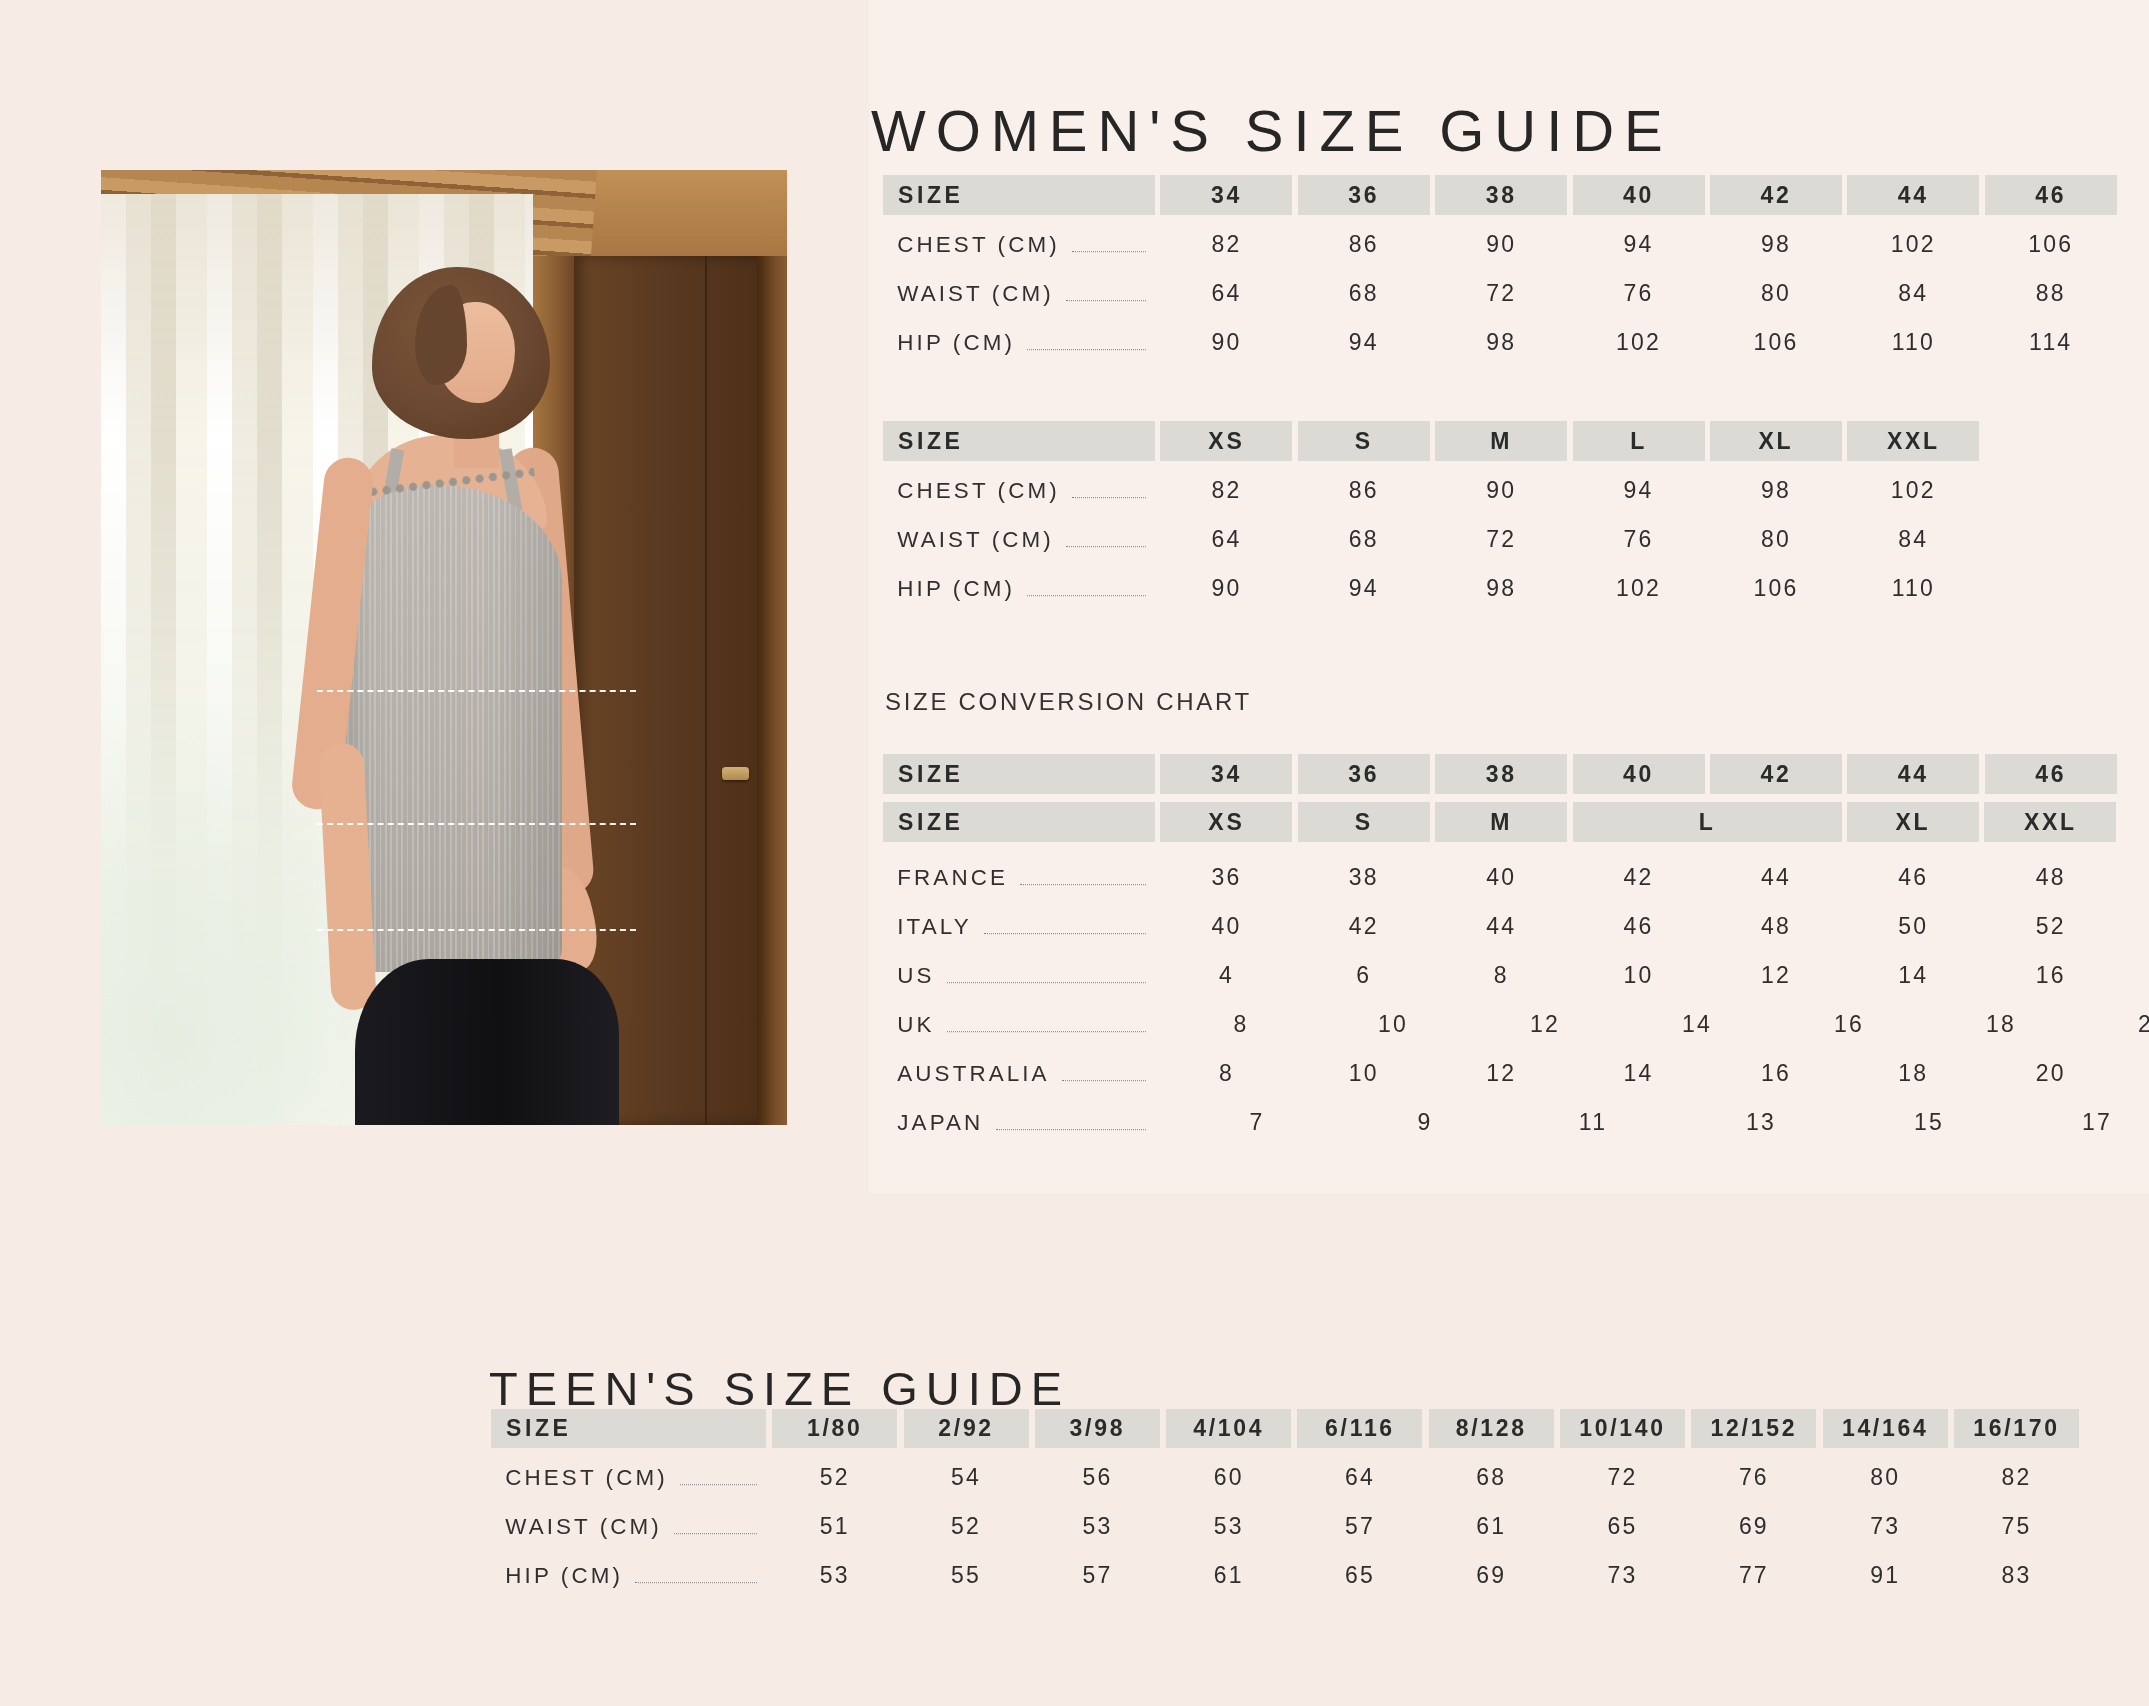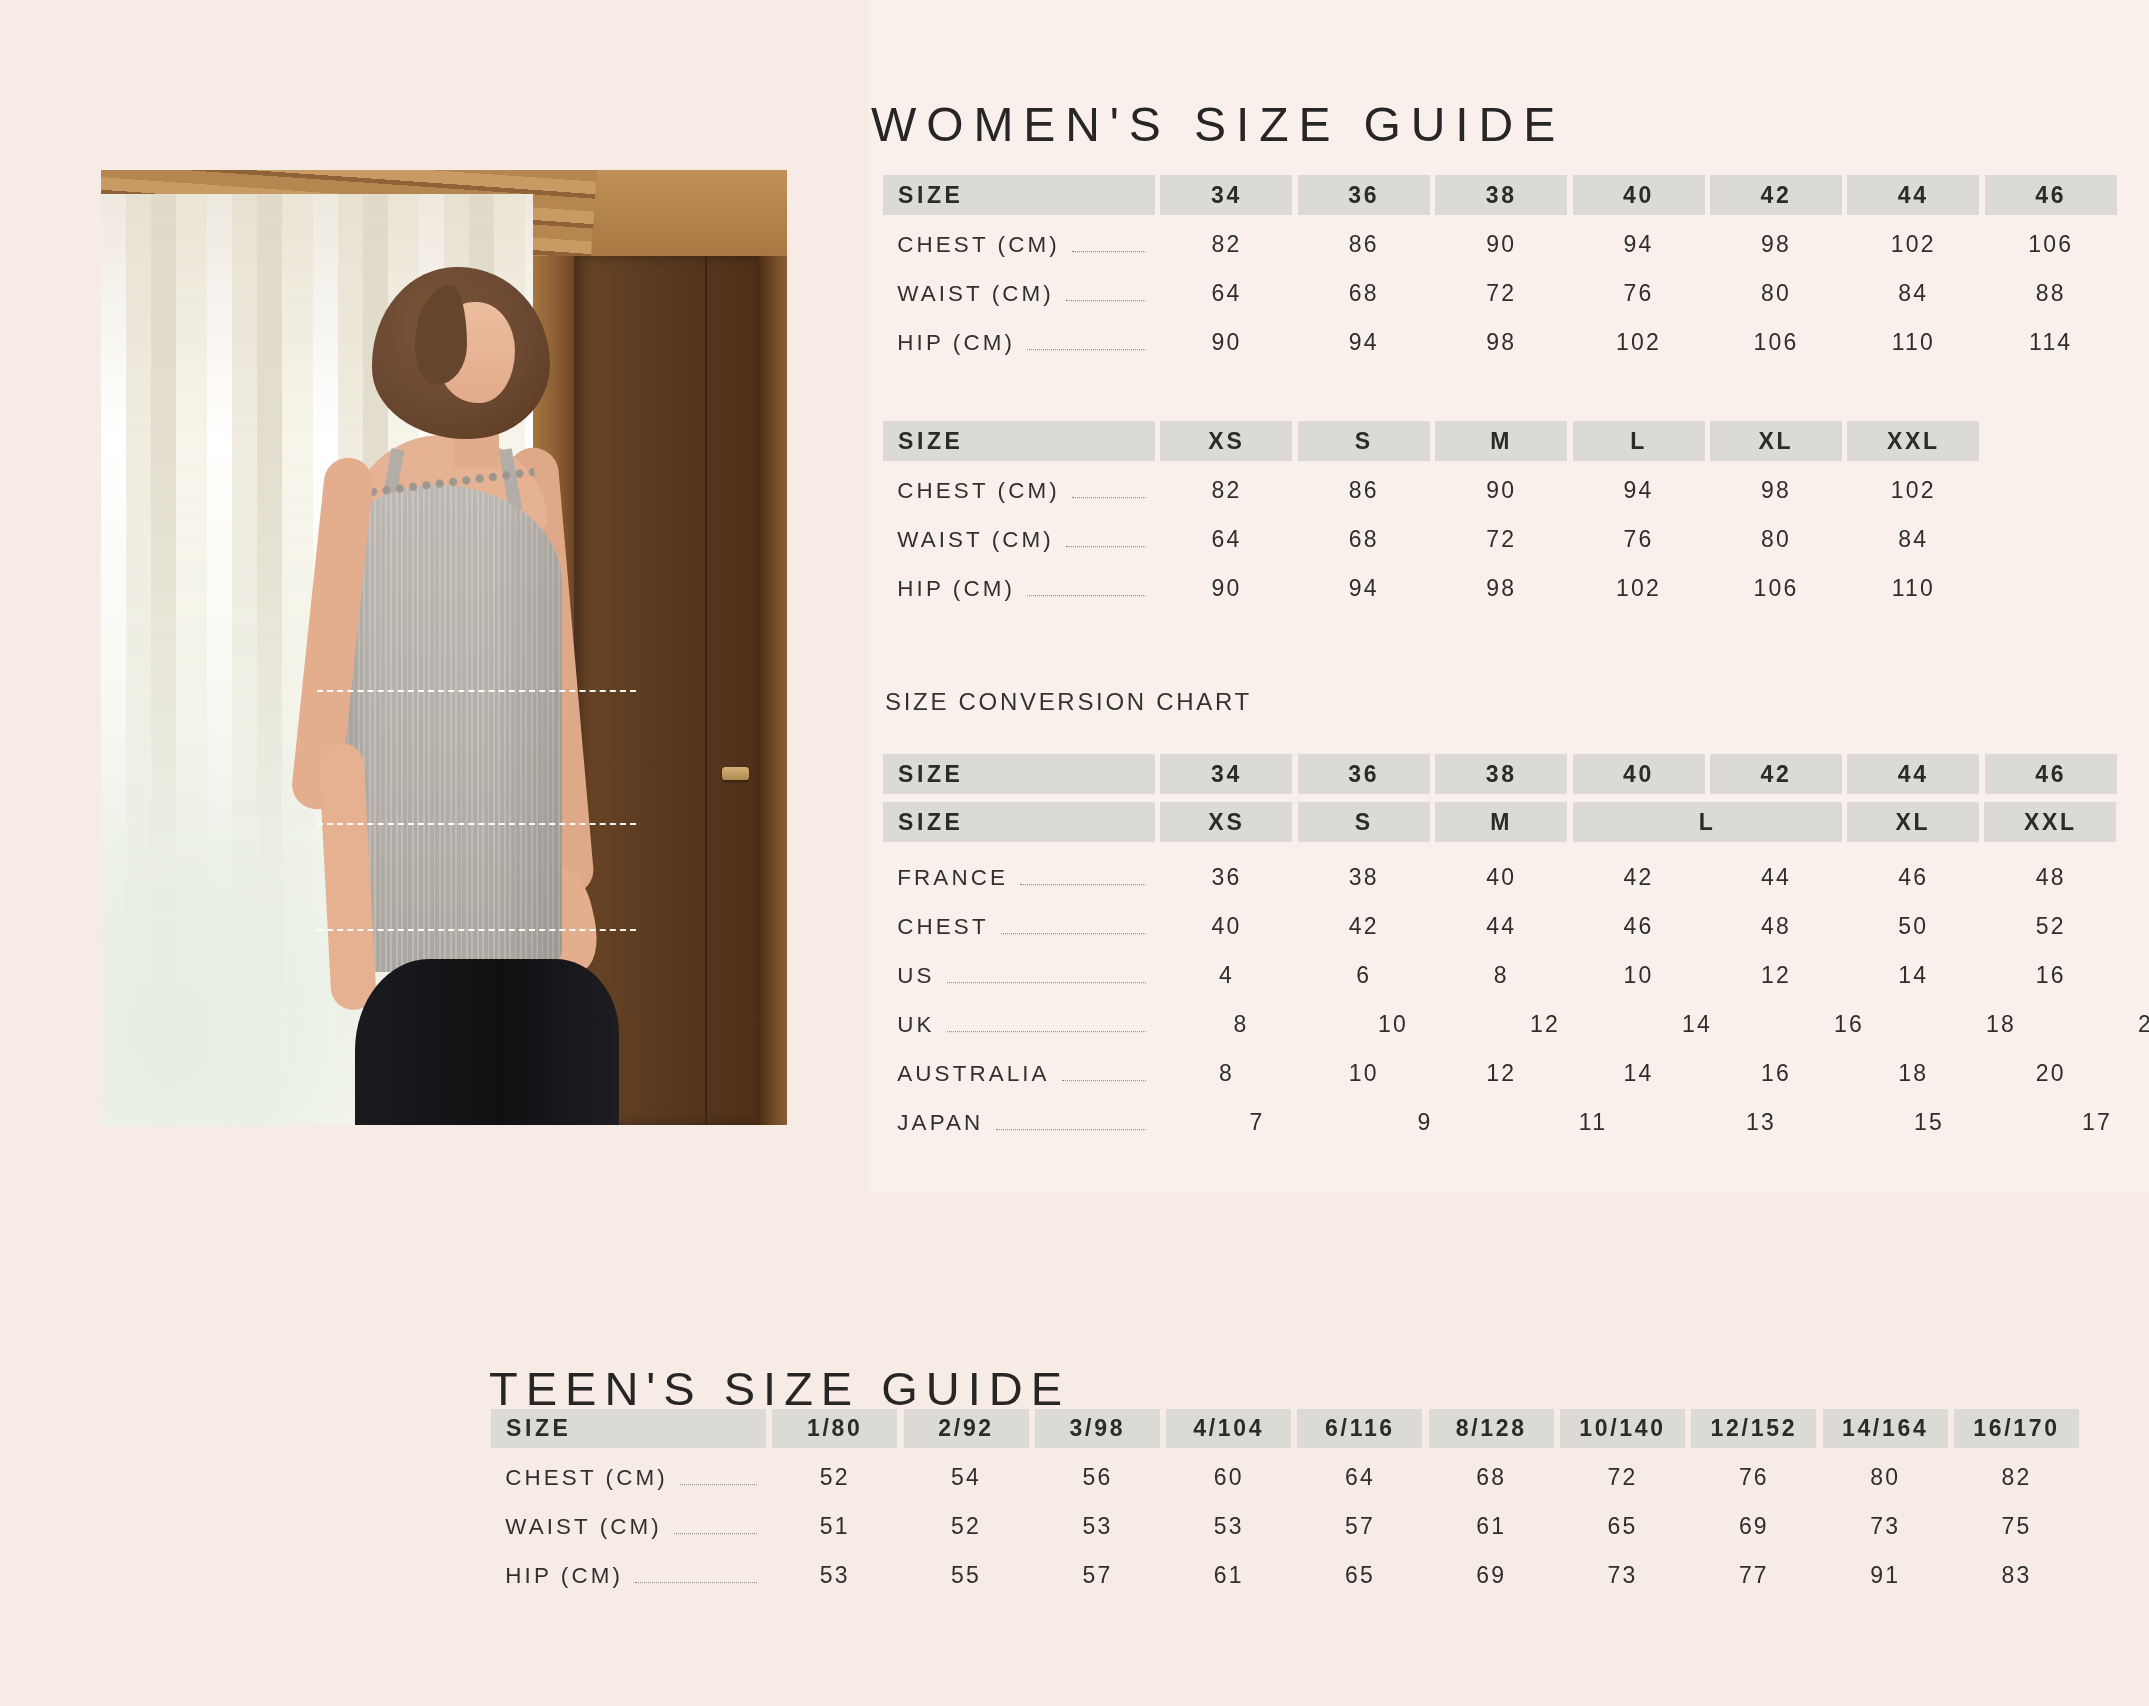--- a/index.html
+++ b/index.html
@@ -4,21 +4,21 @@
 <style>
   html,body{margin:0;padding:0;background:#f6ebe5;}
   #stage{position:relative;width:2149px;height:1707px;background:#f6ebe5;overflow:hidden;
          font-family:"Liberation Sans","DejaVu Sans",sans-serif;color:#2d2d2d;}
 
   
   .panel{position:absolute;left:869px;top:0;width:1281px;height:1193px;background:#f9efeb;}
 
   
   .title{position:absolute;font-weight:300;color:#262626;white-space:nowrap;}
-  .womens-title{left:871px;top:77px;font-size:48px;letter-spacing:9.9px;margin-top:20px;}
+  .womens-title{left:871px;top:77px;font-size:58px;letter-spacing:9.9px;margin-top:20px;}
   .teens-title{left:489px;top:1322px;font-size:47px;letter-spacing:8px;}
   .conv-label{position:absolute;left:885px;top:688px;font-size:24px;letter-spacing:2.7px;
               font-weight:400;color:#333;white-space:nowrap;}
 
   
   .table{position:absolute;}
   .t1{left:883px;top:175px;}
   .t2{left:883px;top:421px;}
   .t3{left:883px;top:754px;}
   .t4{left:491px;top:1409px;}
@@ -271,21 +271,21 @@
           <div class="vcell">36</div>
           <div class="vcell">38</div>
           <div class="vcell">40</div>
           <div class="vcell">42</div>
           <div class="vcell">44</div>
           <div class="vcell">46</div>
           <div class="vcell">48</div>
         </div>
         <div class="trow" style="column-gap: 5.4px; height: 49px; grid-template-columns: 272px repeat(7, 132px);">
           <div class="label-cell">
-            <span>CHEST</span>
+            <span>ITALY</span>
             <i class="leader"></i>
           </div>
           <div class="vcell">40</div>
           <div class="vcell">42</div>
           <div class="vcell">44</div>
           <div class="vcell">46</div>
           <div class="vcell">48</div>
           <div class="vcell">50</div>
           <div class="vcell">52</div>
         </div>

